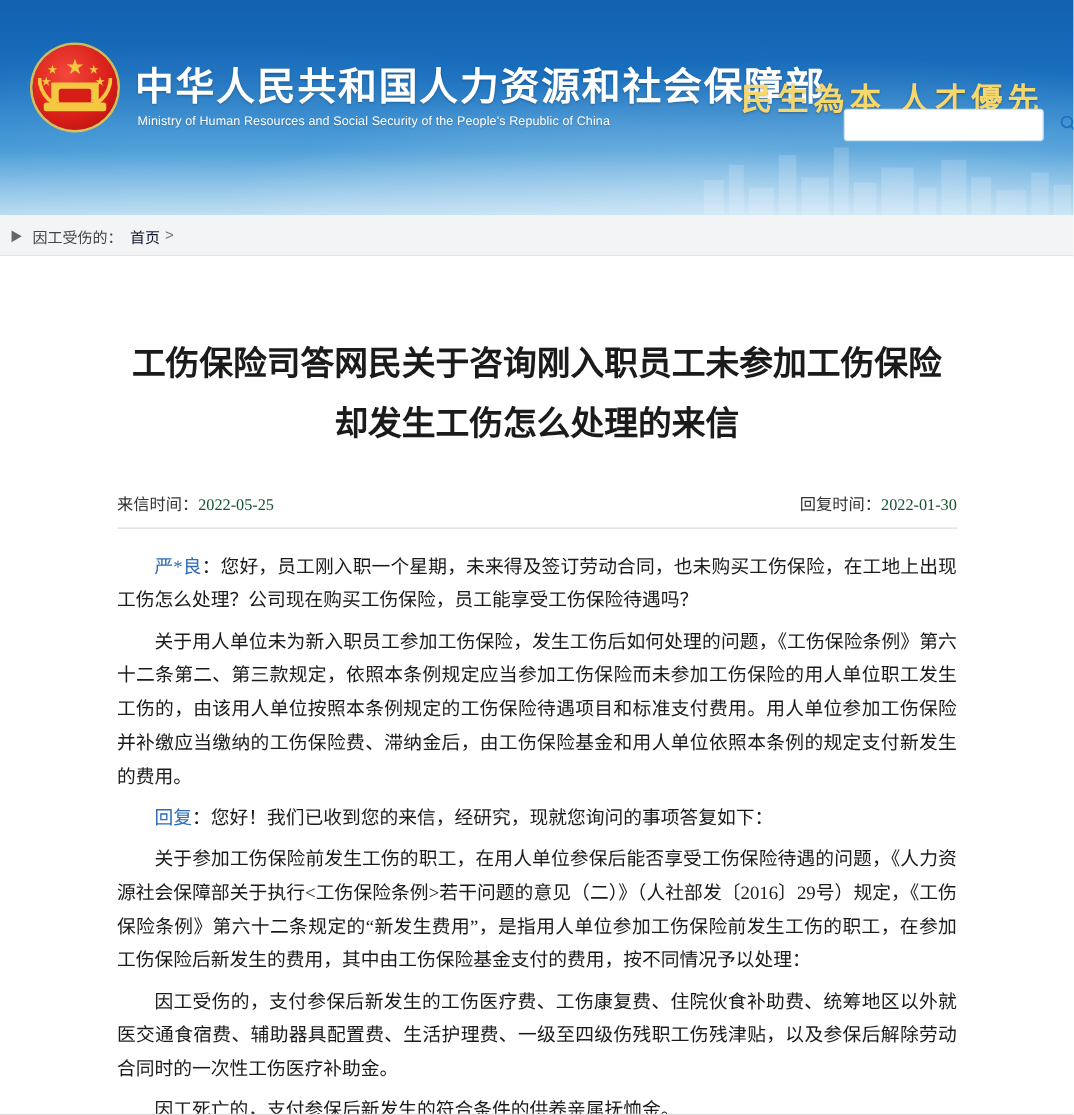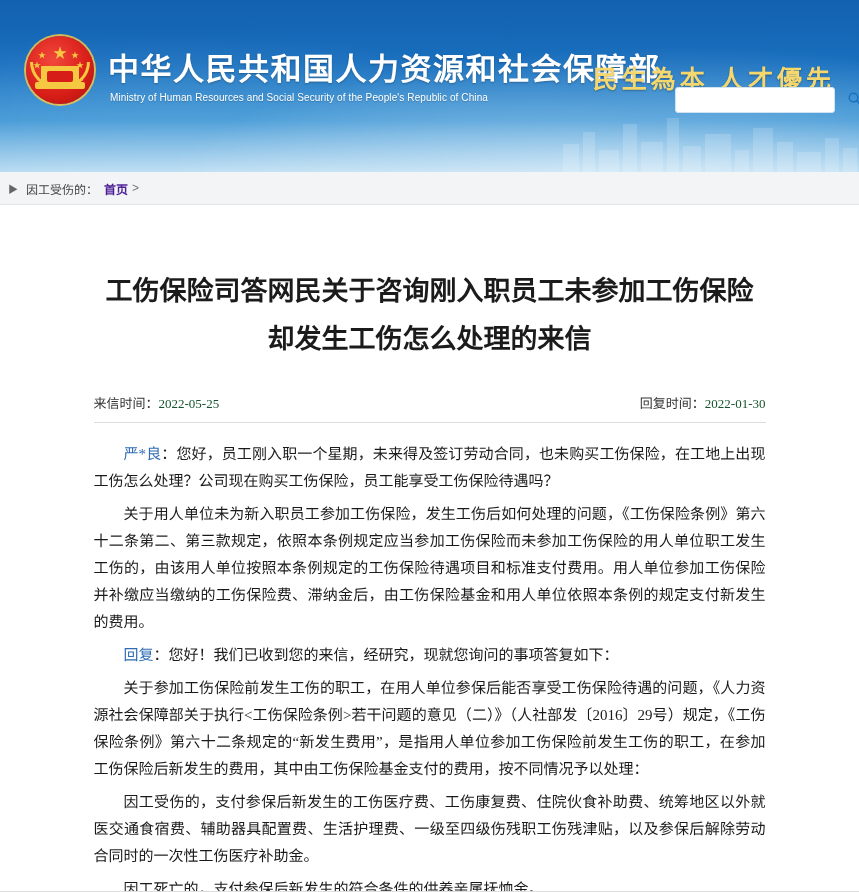--- a/index.html
+++ b/index.html
@@ -200,24 +200,23 @@
     margin-right: 8px;
     color: #666;
     font-size: 10px;
   }
   .crumb-label {
     color: #444;
     white-space: nowrap;
   }
   .crumb-link {
     margin-left: 6px;
-    color: #4c1d95;
+    color: #0f172a;
     text-decoration: none;
     white-space: nowrap;
-    font-weight: bold;
   }
   .crumb-sep { margin-left: 4px; color: #777; }
 
   
   .article {
     position: relative;
     width: 859px;
     background: #ffffff;
     padding-top: 40px;
   }

